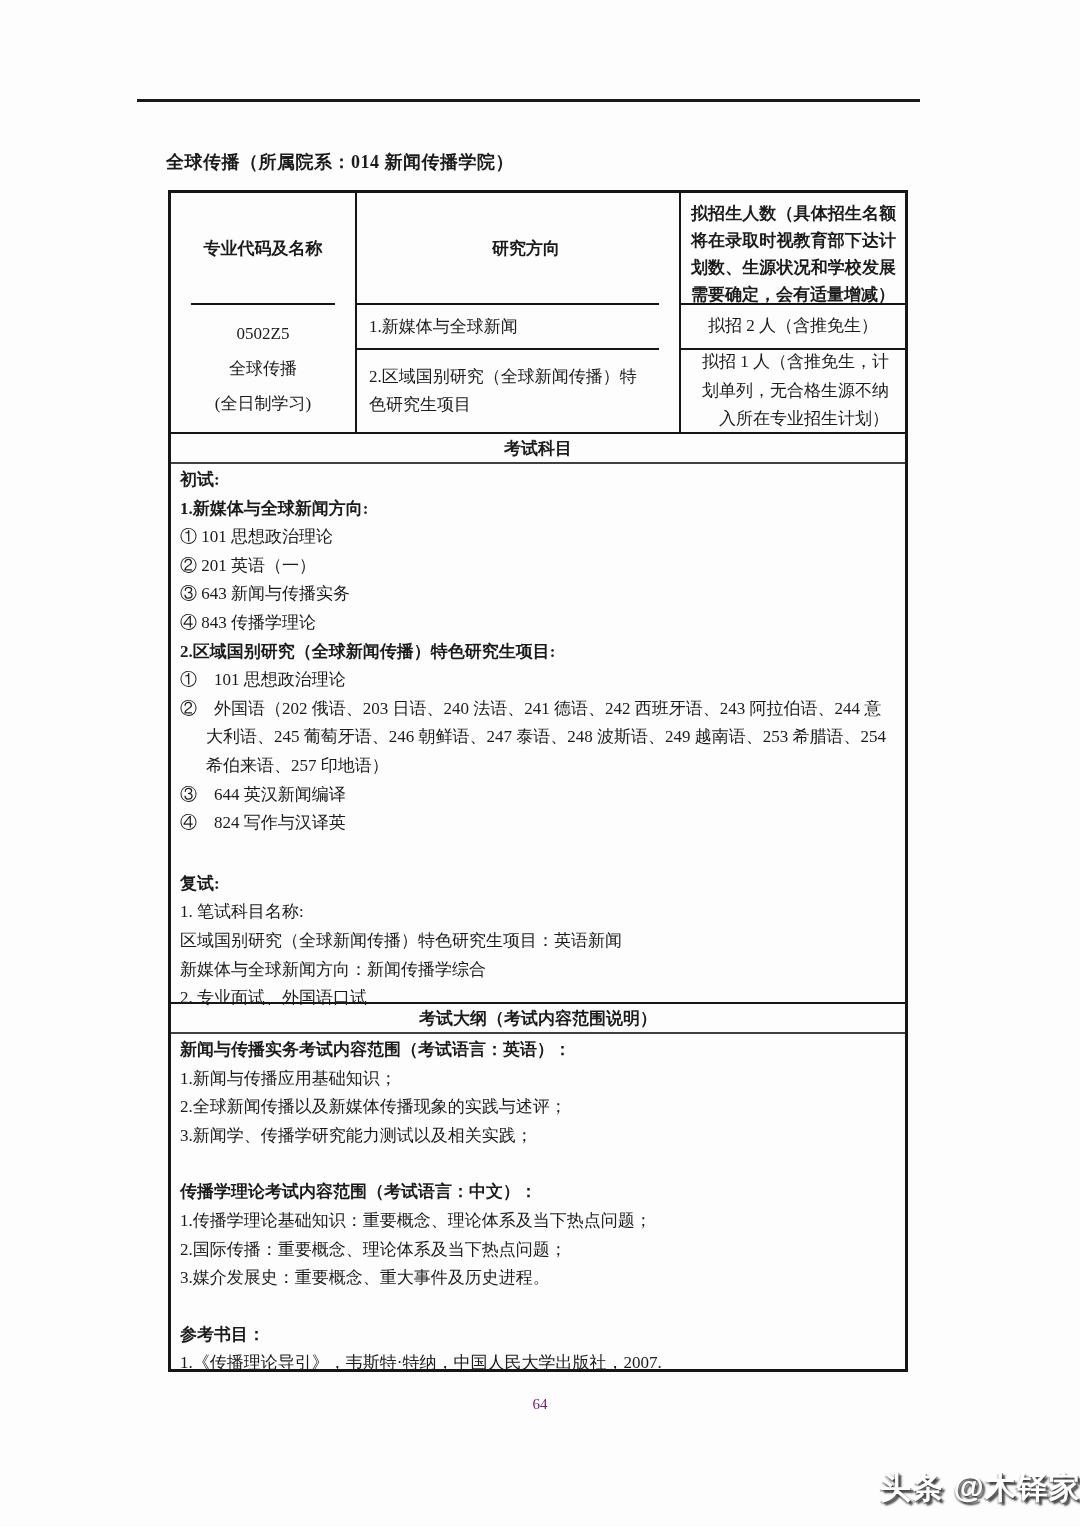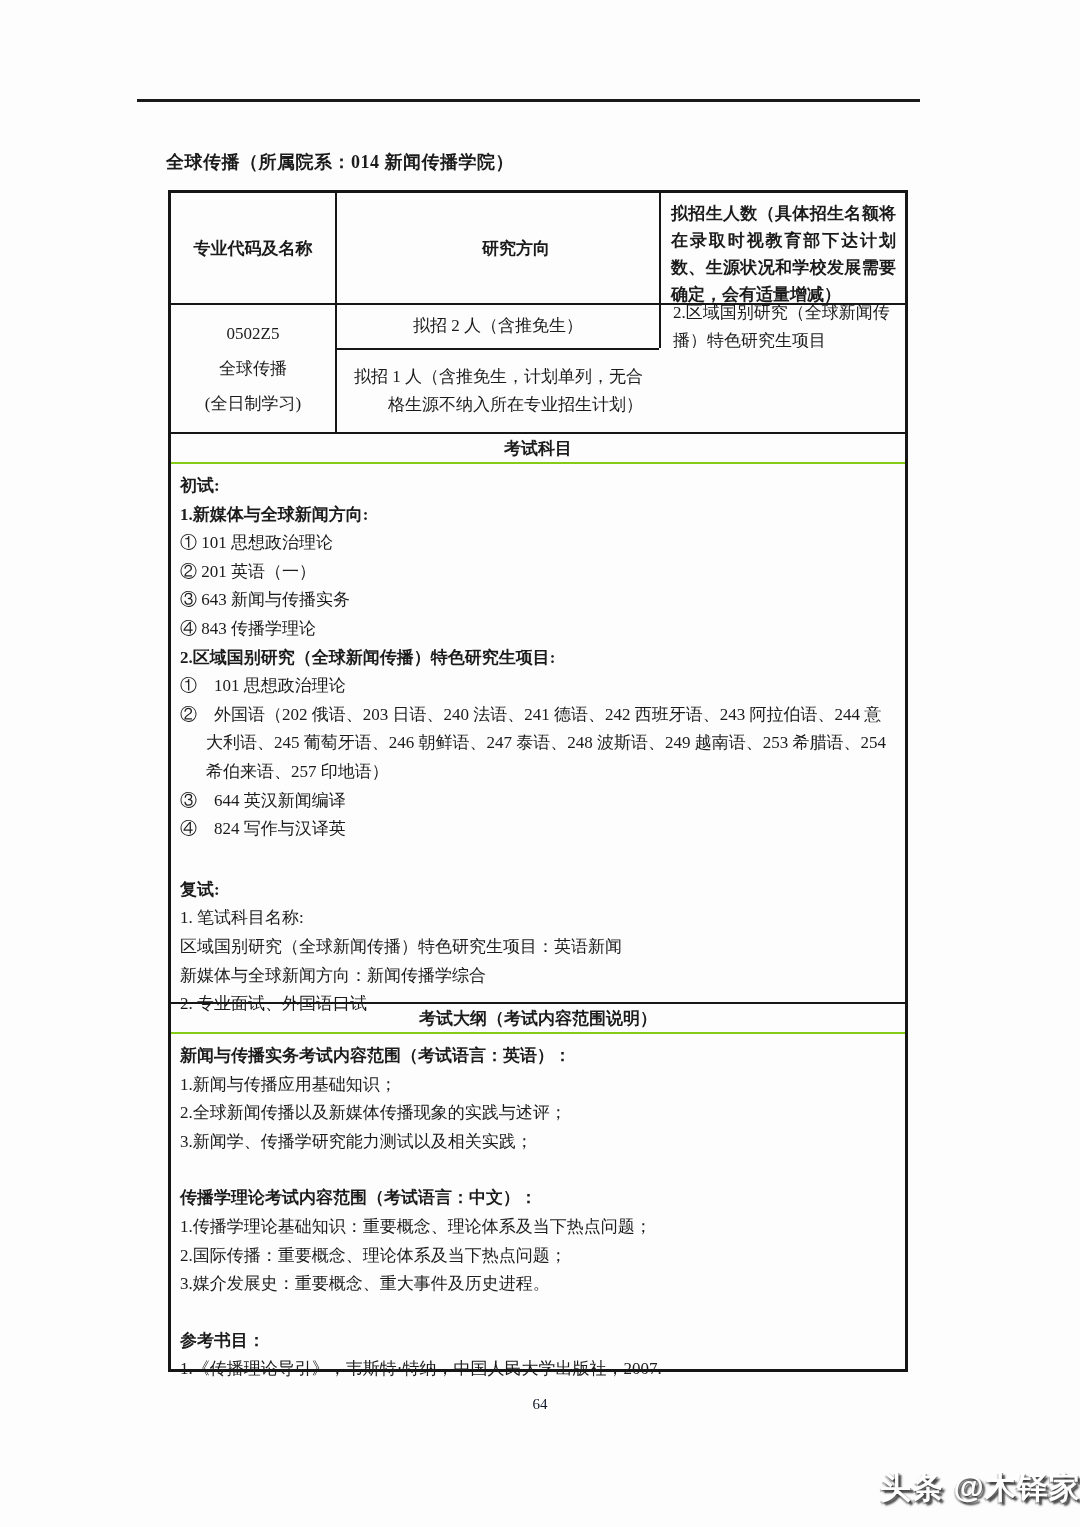--- a/index.html
+++ b/index.html
@@ -25,21 +25,21 @@
   .tbl {
     position: absolute; left: 168px; top: 190px; width: 740px;
     border: 3px solid #161616;
     font-size: 17px;
   }
   .tbl-top {
     display: grid;
     grid-template-columns: 164px 324px 1fr;
     grid-template-rows: 110px 45px 84px;
   }
-  .cell { overflow: hidden; }
+  .cell { overflow: hidden; margin-left: 20px; }
   .bl { border-left: 2px solid #161616; padding-left: 36px; }
   .bt { border-top: 2px solid #161616; }
   .c-center { display: flex; align-items: center; justify-content: center; text-align: center; }
   .c-bold { font-weight: bold; }
 
   .c-quota-head {
     font-weight: bold; text-align: left;
     padding: 7px 9px 0 10px; line-height: 27px;
     text-align: justify;
   }
@@ -58,35 +58,35 @@
     text-align: right; padding: 2px 16px; line-height: 28.5px;
   }
 
   .bar {
     border-top: 2px solid #161616;
     height: 30px; display: flex; align-items: center; justify-content: center;
     font-weight: bold;
   }
 
   .content-cell {
-    border-top: 2px solid #84cc16;
-    padding: 8px 10px 0 9px;
+    border-top: 2px solid #404040;
+    padding: 2px 10px 0 9px;
     line-height: 28.6px;
   }
   .exam-cell { height: 540px; }
   .syllabus-cell { height: 337px; }
   .line { white-space: normal; }
   .line.bold { font-weight: bold; }
   .hang { padding-left: 26px; text-indent: -26px; }
   .gap-top { margin-top: 32px; }
   .gap-top-lg { margin-top: 28px; }
 
   .page-number {
     position: absolute; left: 0; top: 1396px; width: 1080px;
-    text-align: center; font-size: 15px; color: #0f172a;
+    text-align: center; font-size: 15px; color: #701a75;
   }
 
   .watermark {
     position: absolute; left: 880px; top: 1467px;
     font-family: "Liberation Sans", "DejaVu Sans", sans-serif;
     font-weight: bold; font-size: 31px; letter-spacing: 1px;
     color: #ffffff;
     text-shadow: 3px 3px 2px rgba(40,40,40,0.85), 1px 1px 0 rgba(60,60,60,0.55), -1px 2px 1px rgba(70,70,70,0.35);
     white-space: nowrap;
   }
@@ -106,20 +106,21 @@
       <div class="cell c-center c-bold">专业代码及名称</div>
       <div class="cell c-center c-bold bl">研究方向</div>
       <div class="cell c-quota-head bl">拟招生人数（具体招生名额将在录取时视教育部下达计划数、生源状况和学校发展需要确定，会有适量增减）</div>
 
       <div class="cell c-program bt">
         <div>0502Z5</div>
         <div>全球传播</div>
         <div>(全日制学习)</div>
       </div>
 
+      <div class="cell c-direction bt bl">1.新媒体与全球新闻</div>
       <div class="cell c-quota bt bl">拟招 2 人（含推免生）</div>
 
       <div class="cell c-direction bt bl">2.区域国别研究（全球新闻传播）特色研究生项目</div>
       <div class="cell c-quota bt bl">拟招 1 人（含推免生，计划单列，无合格生源不纳入所在专业招生计划）</div>
     </div>
 
     <div class="bar">考试科目</div>
 
     <div class="content-cell exam-cell">
       <div class="line bold">初试:</div>

